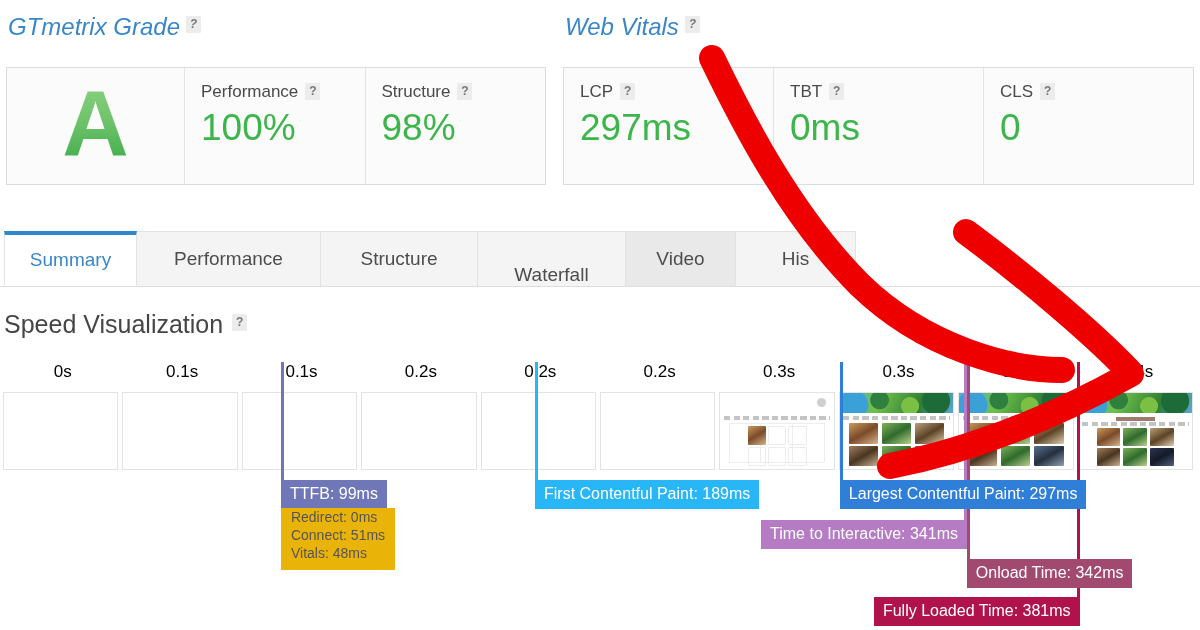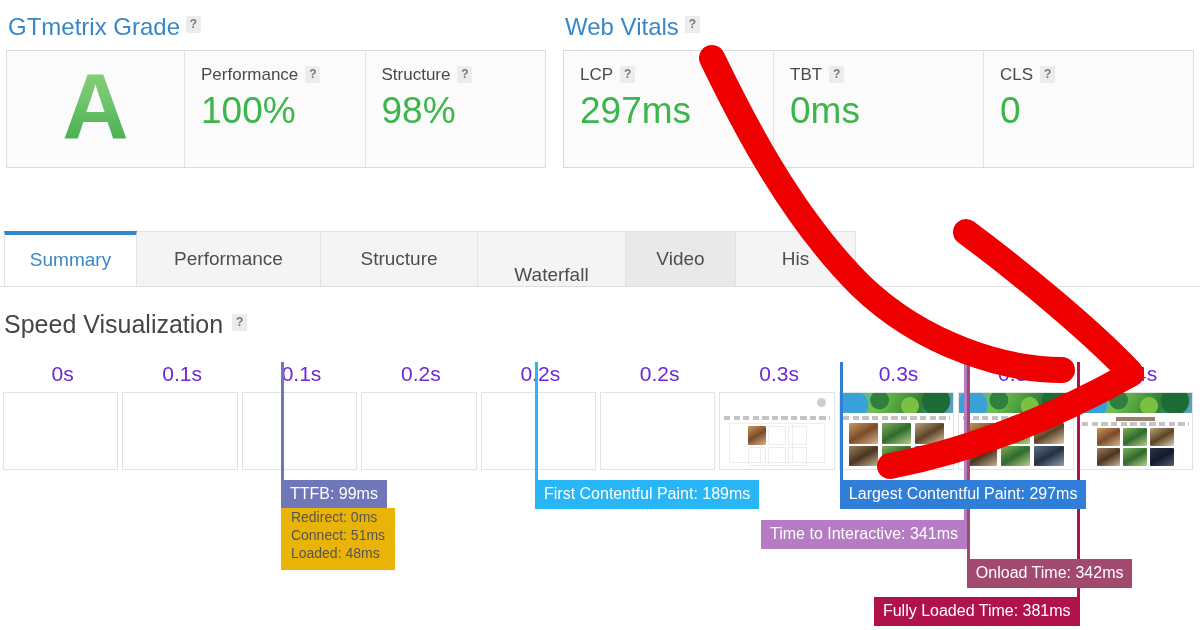--- a/index.html
+++ b/index.html
@@ -49,22 +49,23 @@
     top: 14px;
   }
   #grade-block { left: 6px; width: 540px; }
   #vitals-block { left: 563px; width: 631px; }
 
   .block-title {
     color: #3a87c8;
     font-size: 24px;
     line-height: 26px;
     font-weight: normal;
-    margin: 0 0 10px 2px;
-    white-space: nowrap;
+    margin: 0 0 27px 2px;
+    white-space: nowrap;
+    font-style: italic;
   }
   .block-title .help { top: -4px; }
 
   .panel {
     display: flex;
     border: 1px solid #dcdcdc;
     background: #fbfbfb;
     box-sizing: border-box;
     height: 118px;
   }
@@ -171,22 +172,22 @@
     width: 1200px;
     height: 268px;
   }
   .ticks {
     position: relative;
     height: 26px;
   }
   .tick {
     position: absolute;
     top: 0;
-    font-size: 21px;
-    color: #6d28d9;
+    font-size: 17px;
+    color: #000000;
     text-align: center;
     transform: translateX(-50%);
     white-space: nowrap;
   }
   .frames {
     position: absolute;
     top: 30px;
     left: 0;
     height: 78px;
     width: 1200px;
@@ -457,21 +458,21 @@
           </div>
         </div>
       </div>
     </div>
   <div id="markers-container">
       <div class="marker-line" style="left: 280.947px; height: 125px; background: rgb(111, 119, 184);"></div>
       <div class="chip" style="background: rgb(111, 119, 184); top: 118px; left: 280.947px;">TTFB: 99ms</div>
       <div class="subchip" style="left: 280.947px; top: 146px;">
         <div>Redirect: 0ms</div>
         <div>Connect: 51ms</div>
-        <div>Loaded: 48ms</div>
+        <div>Vitals: 48ms</div>
       </div>
       <div class="marker-line" style="left: 534.989px; height: 125px; background: rgb(41, 182, 246);"></div>
       <div class="chip" style="background: rgb(41, 182, 246); top: 118px; left: 534.989px;">First Contentful Paint: 189ms</div>
       <div class="marker-line" style="left: 839.84px; height: 125px; background: rgb(47, 126, 216);"></div>
       <div class="chip" style="background: rgb(47, 126, 216); top: 118px; left: 839.84px;">Largest Contentful Paint: 297ms</div>
       <div class="marker-line" style="left: 964.039px; height: 165px; background: rgb(181, 124, 196);"></div>
       <div class="chip" style="background: rgb(181, 124, 196); top: 158px; left: 761.039px;">Time to Interactive: 341ms</div>
       <div class="marker-line" style="left: 966.862px; height: 205px; background: rgb(161, 73, 111);"></div>
       <div class="chip" style="background: rgb(161, 73, 111); top: 197px; left: 966.862px;">Onload Time: 342ms</div>
       <div class="marker-line" style="left: 1076.95px; height: 243px; background: rgb(176, 19, 75);"></div>

